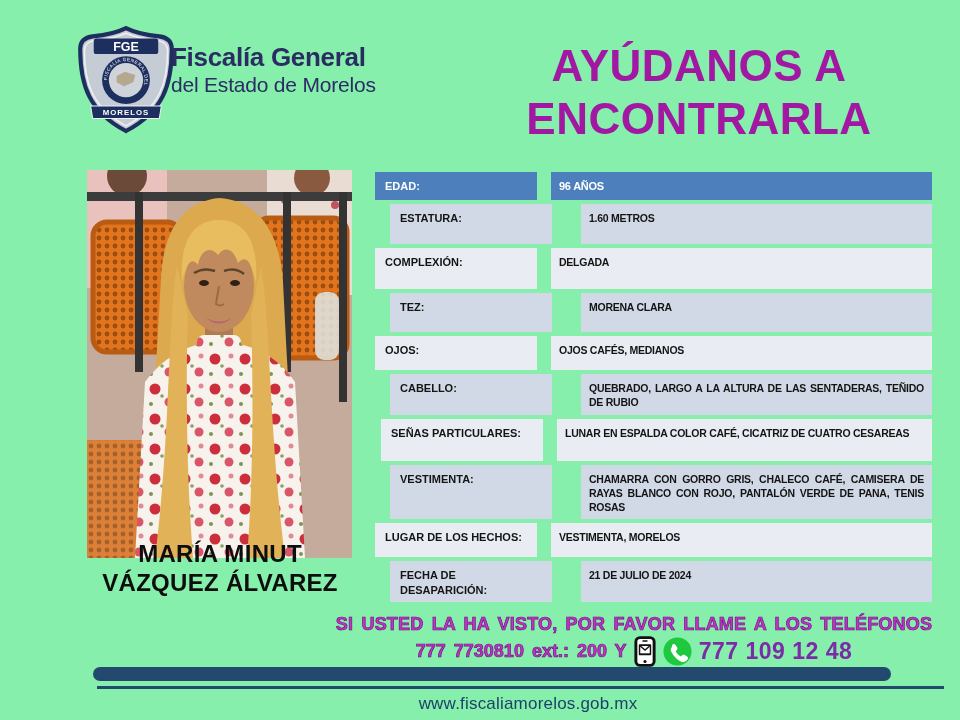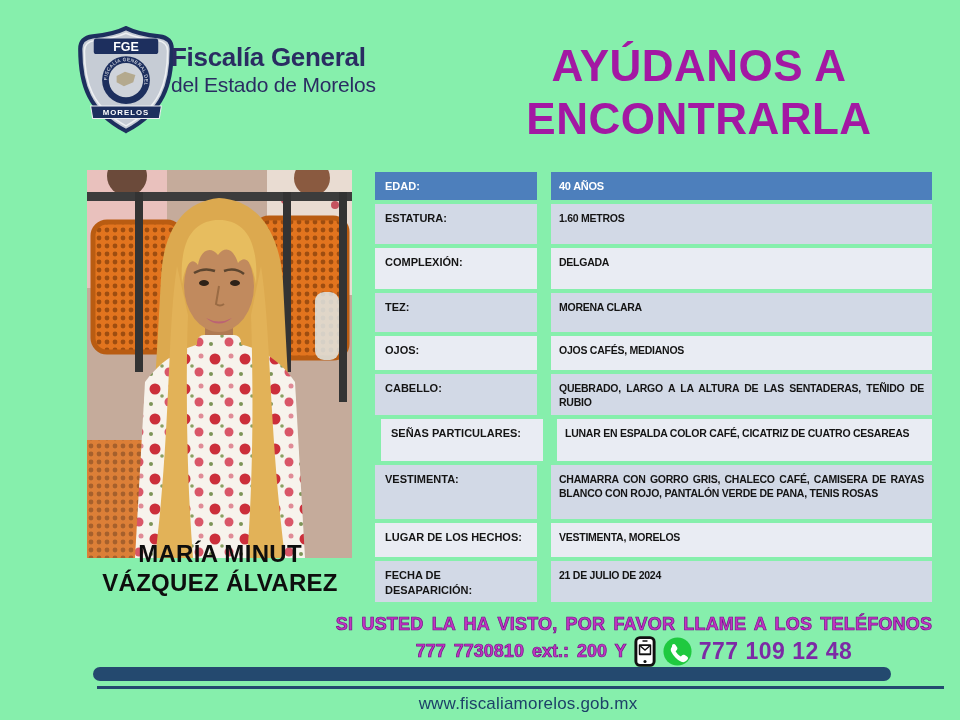--- a/index.html
+++ b/index.html
@@ -22,21 +22,21 @@
                font-size:24px;font-weight:bold;color:#0e0e0e;line-height:1.22;letter-spacing:0.3px;}
 
   
   .details{position:absolute;left:375px;top:172px;width:557px;display:flex;flex-direction:column;gap:4px;}
   .row{display:flex;gap:14px;}
   .cell{padding:7px 6px 4px 10px;font-size:11px;font-weight:bold;color:#141414;line-height:1.35;}
   .cell.label{flex:0 0 146px;width:146px;}
   .cell.value{flex:1;font-size:10.5px;letter-spacing:-0.25px;text-align:justify;padding-left:8px;padding-right:8px;}
   .r-header .cell{background:var(--header-blue,#4d7fbc);color:#ffffff;}
   .r-header .cell.value{font-size:11px;text-align:left;}
-  .r-dark .cell{background:var(--band-dark,#d2d9e6);}
+  .r-dark .cell{background:var(--band-dark,#d2d9e6);margin-left:15px;}
   .r-light .cell{background:var(--band-light,#e9ecf3);}
 
   
   .cta{position:absolute;left:321px;top:614px;width:626px;text-align:center;}
   .cta-line1{font-size:18px;font-weight:bold;color:var(--cta-magenta,#c334c3);
              -webkit-text-stroke:0.7px var(--cta-outline,#6f1386);word-spacing:3px;letter-spacing:0.2px;}
   .cta-line2{margin-top:1px;display:flex;align-items:center;justify-content:center;gap:7px;}
   .cta-phone{font-size:18px;font-weight:bold;color:var(--cta-magenta,#c334c3);
              -webkit-text-stroke:0.7px var(--cta-outline,#6f1386);word-spacing:3px;}
   .icon-cell{display:inline-flex;align-items:center;}
@@ -135,21 +135,21 @@
 
   <div class="person-name">
     <div>MARÍA MINUT</div>
     <div>VÁZQUEZ ÁLVAREZ</div>
   </div>
 
   <div class="details">
 
       <div class="row r-header" style="min-height: 28px;">
         <div class="cell label">EDAD:</div>
-        <div class="cell value">40 AÑOS</div>
+        <div class="cell value">96 AÑOS</div>
       </div>
 
       <div class="row r-dark" style="min-height: 40px;">
         <div class="cell label">ESTATURA:</div>
         <div class="cell value">1.60 METROS</div>
       </div>
 
       <div class="row r-light" style="min-height: 41px;">
         <div class="cell label">COMPLEXIÓN:</div>
         <div class="cell value">DELGADA</div>

